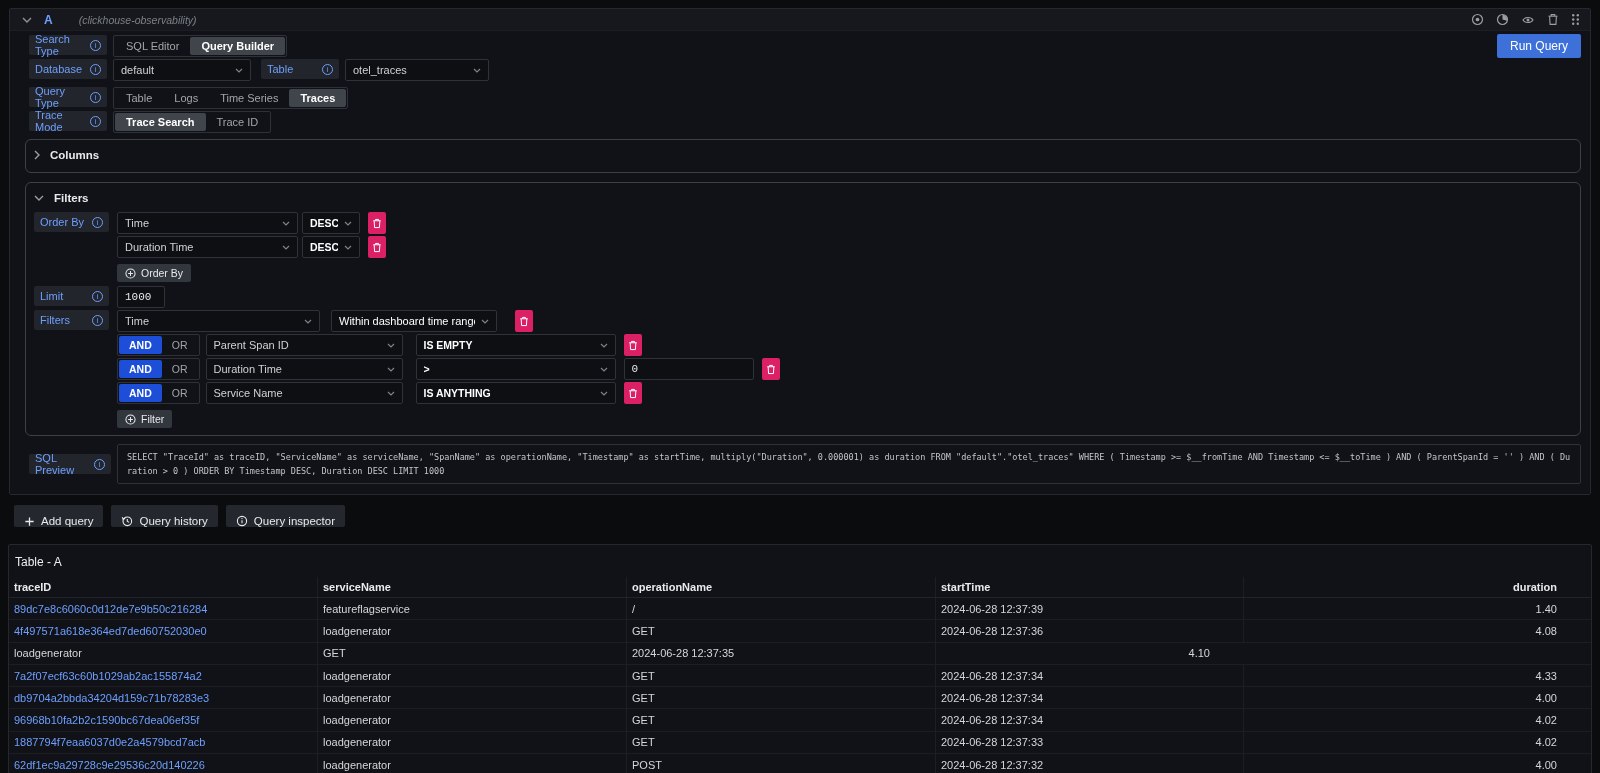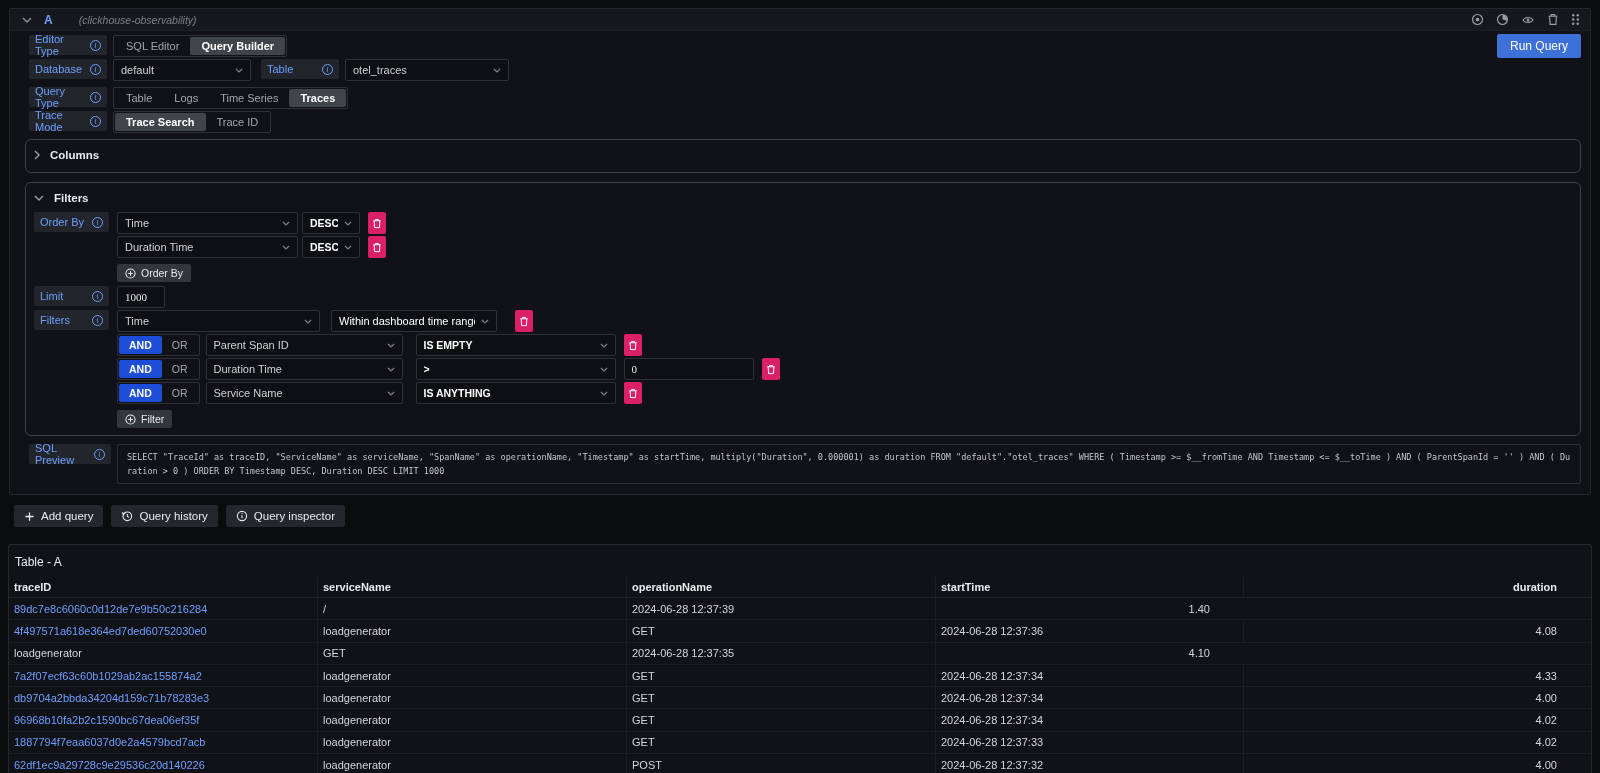--- a/index.html
+++ b/index.html
@@ -83,21 +83,21 @@
     height:22px; display:flex; align-items:center;
     padding:0 7px; margin-left:6px; cursor:pointer;
   }
   .select .value { color:#d0d1d3; flex:1; white-space:nowrap; overflow:hidden; }
   .select .value.bold { font-weight:bold; color:#fff; font-size:10.5px; }
   .select .chev { color:#7e838a; margin-left:6px; flex:none; }
 
   .text-input {
     background:#0d0f13; border:1px solid #2f3238; border-radius:2px;
     height:22px; color:#e8e9ea; font-size:11px; padding:0 7px;
-    margin-left:6px; font-family:Liberation Serif, serif;
+    margin-left:6px; font-family:Liberation Mono, monospace;
   }
 
   .trash-btn {
     width:18px; height:22px; border:none; border-radius:2px;
     background:#dc2065; color:#fff;
     display:flex; align-items:center; justify-content:center;
     margin-left:8px; cursor:pointer; flex:none;
   }
 
   .section-box {
@@ -125,34 +125,34 @@
   .bool-item.active { background:#1d4ed8; color:#fff; font-weight:bold; }
 
   .add-btn {
     display:inline-flex; align-items:center; gap:5px;
     background:#32363d; color:#e8e9ea;
     height:18px; padding:0 8px; border:none; border-radius:2px;
     font-size:10.5px; font-weight:500; cursor:pointer; margin:4px 0 4px 83px;
     font-family:"Liberation Sans", sans-serif;
   }
 
-  .sql-row { display:flex; align-items:flex-start; margin-top:8px; }
+  .sql-row { display:flex; align-items:center; margin-top:8px; }
   .sql-box {
     flex:1; margin-left:6px;
     border:1px solid #2e3138; border-radius:2px;
     padding:5px 9px;
     font-family:"DejaVu Sans Mono", monospace;
     font-size:8.5px; line-height:14px; color:#c3c5c8;
     min-height:36px; word-break:break-all; white-space:normal;
   }
 
   
   .footer-row { display:flex; gap:8px; margin:10px 0 0 14px; }
   .footer-btn {
-    display:flex; align-items:center; gap:6px;
+    display:flex; align-items:flex-end; gap:6px;
     background:#24282e; color:#e8e9ea;
     height:22px; padding:0 10px; border:none; border-radius:2px;
     font-size:11.5px; font-weight:500; cursor:pointer;
     font-family:"Liberation Sans", sans-serif;
   }
 
   
   .table-panel {
     margin:17px 8px 0 8px;
     border:1px solid #26282e; border-radius:2px;
@@ -223,21 +223,21 @@
           </svg>
       </span>
     </span>
   </div>
 
   <div class="card-body">
     <button class="run-query-btn">Run Query</button>
 
     <div class="form-row">
       <div class="chip-label">
-        <span>Editor Type</span>
+        <span>Search Type</span>
         <span class="info-icon">i</span>
       </div>
       <div class="segmented">
         <div class="seg-item">SQL Editor</div>
         <div class="seg-item active">Query Builder</div>
       </div>
     </div>
 
     <div class="form-row">
       <div class="chip-label">
@@ -249,21 +249,21 @@
         <span class="chev">
           <svg width="8" height="5" viewBox="0 0 8 5">
               <path d="M1 1l3 3 3-3" fill="none" stroke="currentColor" stroke-width="1.2"></path>
             </svg>
         </span>
       </div>
       <div class="chip-label" style="margin-left:10px">
         <span>Table</span>
         <span class="info-icon">i</span>
       </div>
-      <div class="select" style="width:164px">
+      <div class="select" style="width:144px">
         <span class="value">otel_traces</span>
         <span class="chev">
           <svg width="8" height="5" viewBox="0 0 8 5">
               <path d="M1 1l3 3 3-3" fill="none" stroke="currentColor" stroke-width="1.2"></path>
             </svg>
         </span>
       </div>
     </div>
 
     <div class="form-row gap-row">
@@ -573,20 +573,21 @@
       <div class="tbl-cell">serviceName</div>
       <div class="tbl-cell">operationName</div>
       <div class="tbl-cell">startTime</div>
       <div class="tbl-cell">duration</div>
     </div>
 
     <div class="tbl-row">
       <div class="tbl-cell">
           <span class="cell-link">89dc7e8c6060c0d12de7e9b50c216284</span>
         </div>
+      <div class="tbl-cell">featureflagservice</div>
       <div class="tbl-cell">/</div>
       <div class="tbl-cell">2024-06-28 12:37:39</div>
       <div class="tbl-cell">1.40</div>
     </div>
     <div class="tbl-row">
       <div class="tbl-cell">
           <span class="cell-link">4f497571a618e364ed7ded60752030e0</span>
         </div>
       <div class="tbl-cell">loadgenerator</div>
       <div class="tbl-cell">GET</div>

